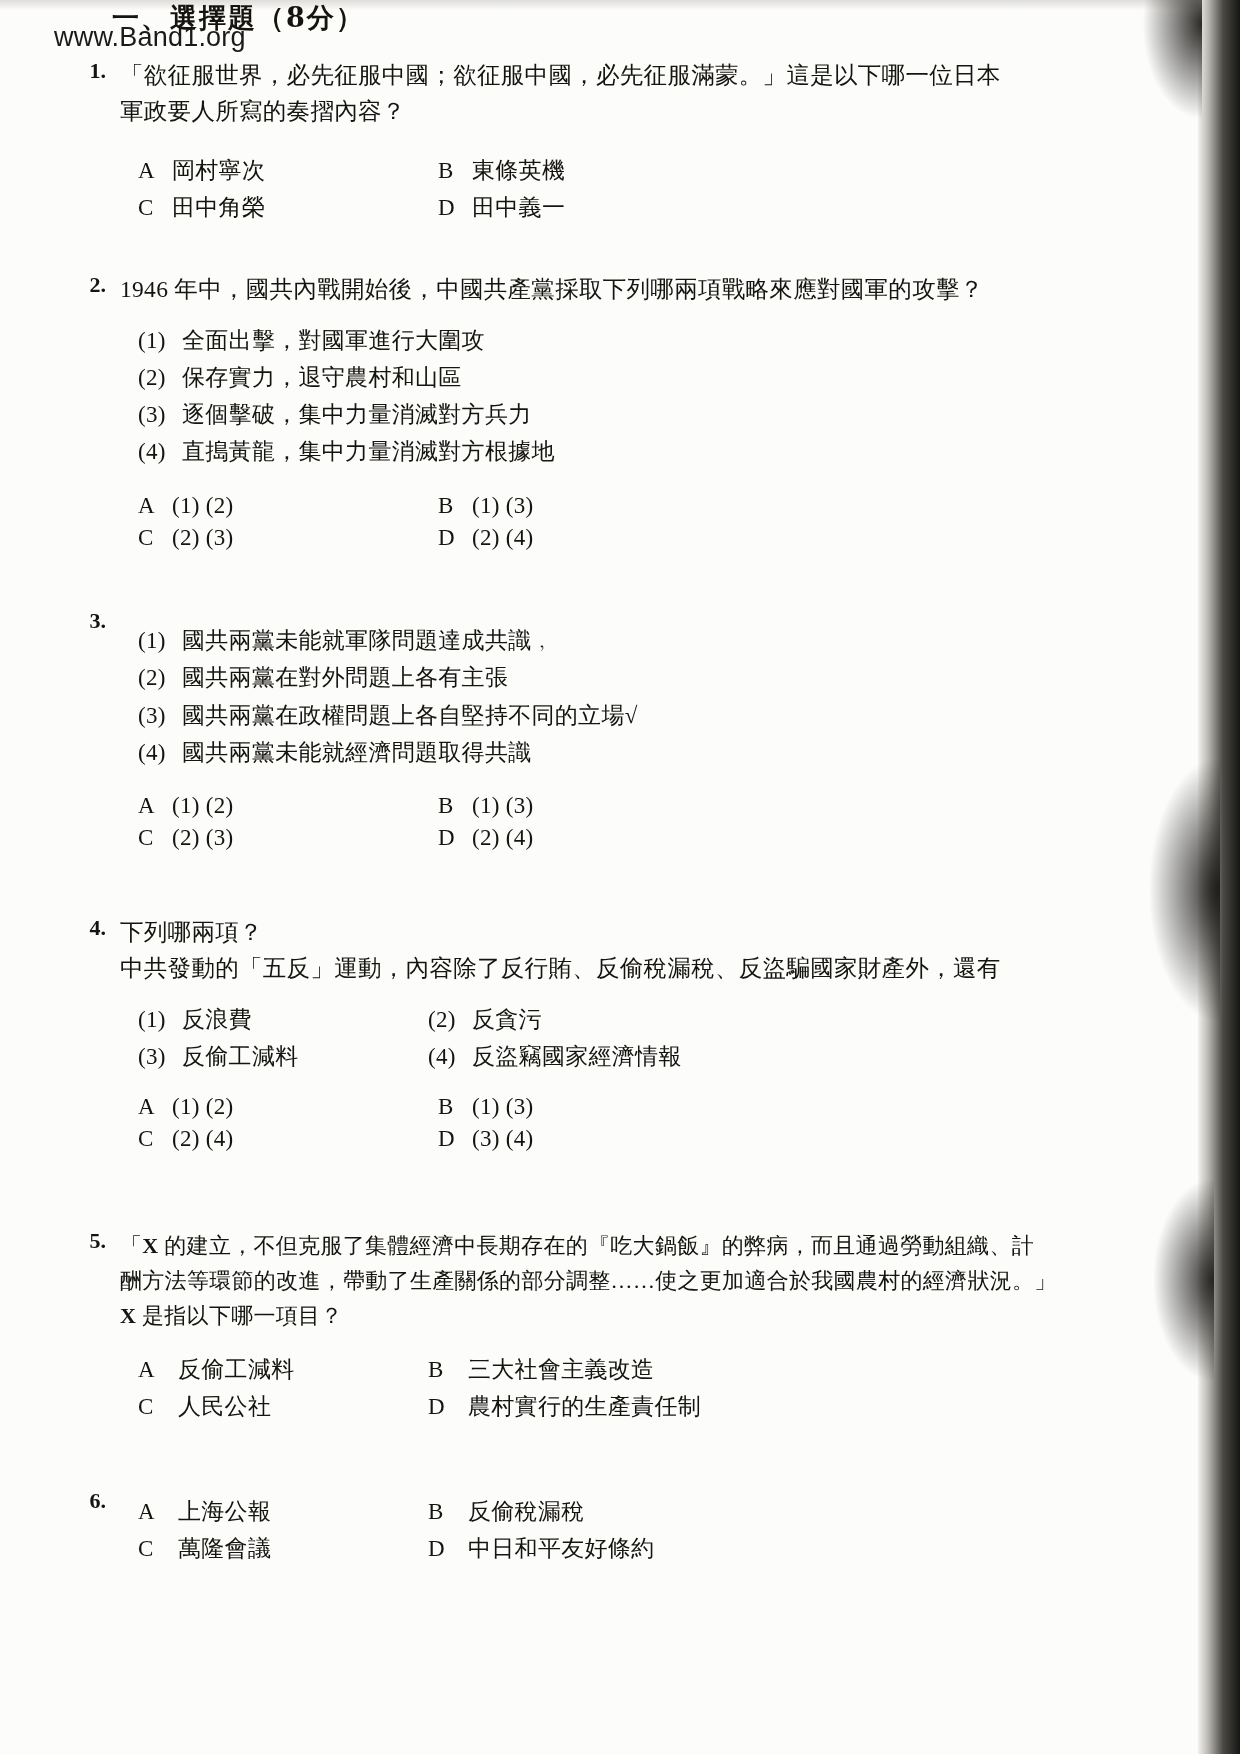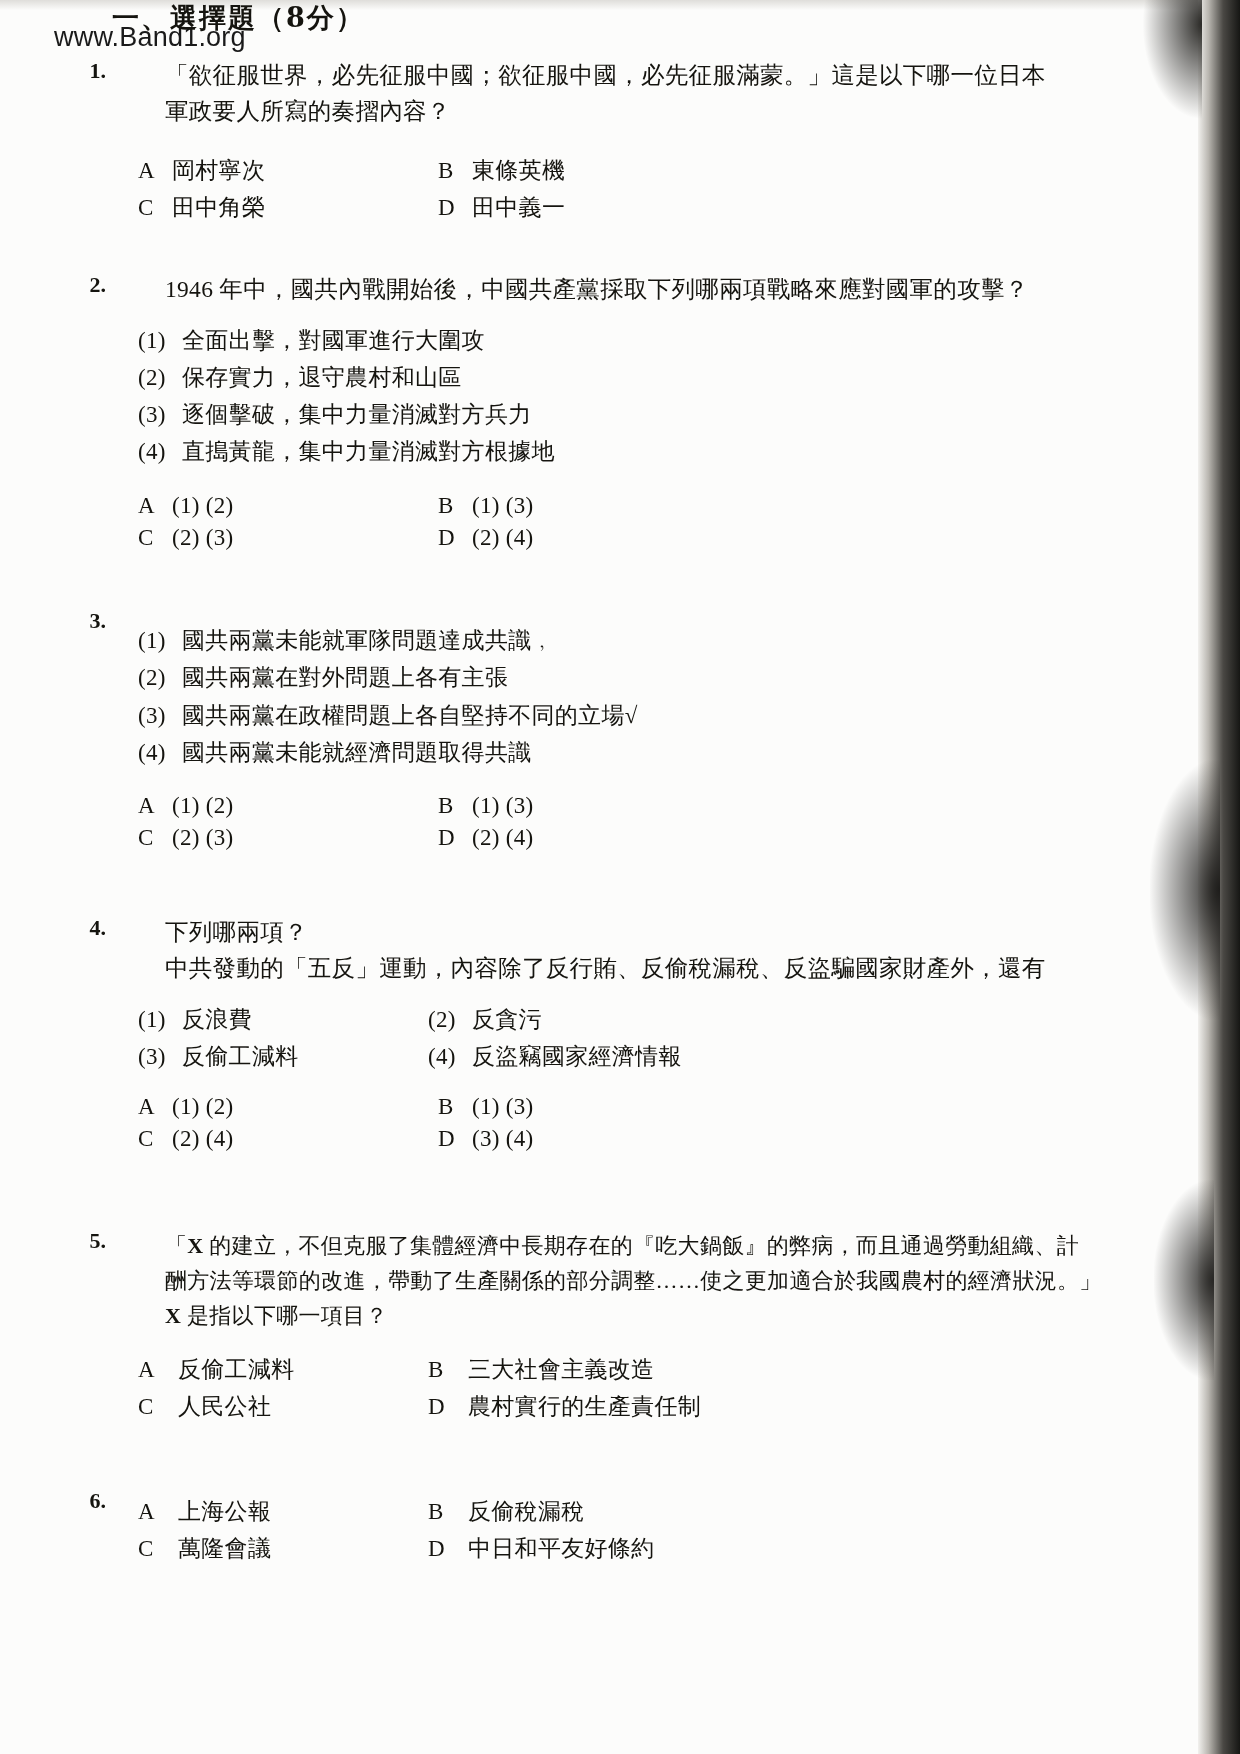--- a/index.html
+++ b/index.html
@@ -47,21 +47,21 @@
     font-size:27px; font-weight:bold; letter-spacing:2px;
     font-family:"DejaVu Serif", serif;
   }
   .q { position:relative; margin:0; }
   .qnum {
     position:absolute; left:0; width:34px; text-align:right;
     font-size:22px; font-weight:bold; font-family:"Liberation Serif", serif;
   }
   .qbody { margin-left:48px; }
   .stem {
-    font-size:23.5px; line-height:1.52; letter-spacing:.3px;margin-left:45px;
+    font-size:23.5px; line-height:1.52; letter-spacing:.3px;
   }
   .items { margin-top:8px; }
   .item {
     font-size:23px; line-height:1.62; letter-spacing:.3px;
     display:flex;
   }
   .item .tag { width:44px; flex:none; }
   .opts {
     margin-top:14px;
     display:grid;

